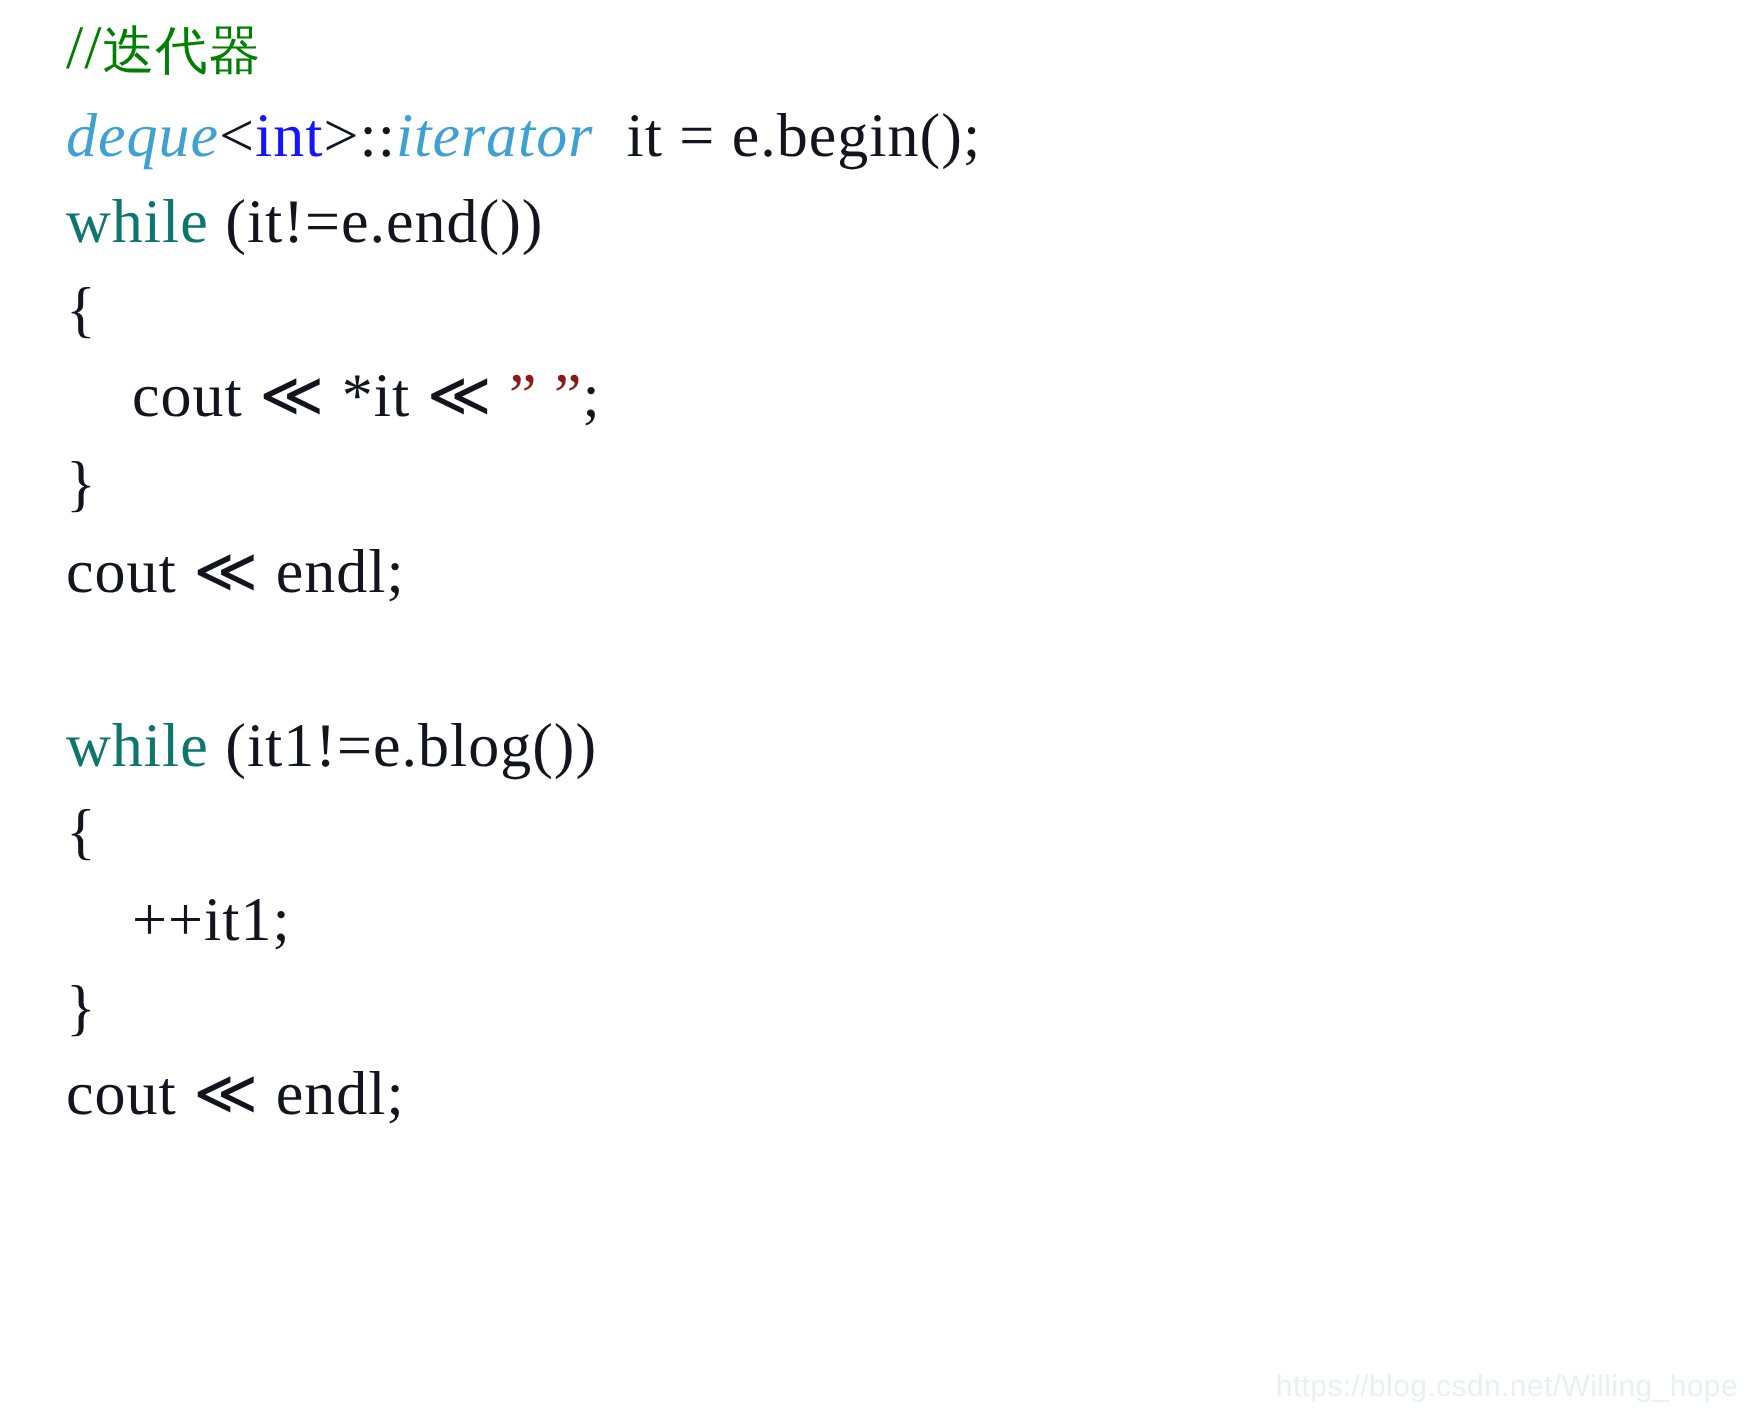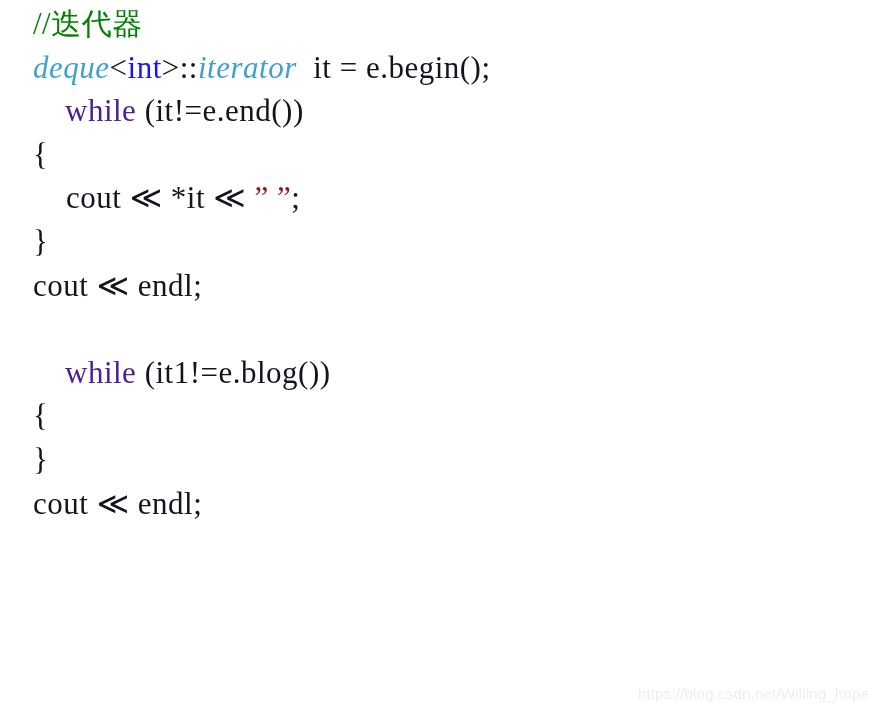--- a/index.html
+++ b/index.html
@@ -40,27 +40,27 @@
   }
 
   .code-line.blank {
     height: 43.6px;
   }
 
   
   .tok-comment  { color: #008000; }
   .tok-type     { color: #3fa0d2; font-style: italic; }
   .tok-keyword2 { color: #1414ff; font-weight: 400; }
-  .tok-keyword  { color: #4c1d95; margin-left: 32px; }
+  .tok-keyword  { color: #0f766e; }
   .tok-string   { color: #8b1a1a; }
   .tok-plain    { color: #14141e; }
 
   .cjk {
     font-family: "DejaVu Sans", "Liberation Sans", sans-serif;
-    font-size: 30px;
+    font-size: 26px;
   }
 
   #watermark {
     position: absolute;
     right: 8px;
     bottom: 8px;
     font-family: "Liberation Sans", "DejaVu Sans", sans-serif;
     font-size: 15px;
     color: #eceff1;
     letter-spacing: 0.2px;
@@ -77,19 +77,20 @@
       <div class="code-line"><span class="tok-comment">//</span><span class="tok-comment cjk">迭代器</span></div>
       <div class="code-line"><span class="tok-type">deque</span><span class="tok-plain">&lt;</span><span class="tok-keyword2">int</span><span class="tok-plain">&gt;</span><span class="tok-plain">::</span><span class="tok-type">iterator</span><span class="tok-plain">  it = e.begin();</span></div>
       <div class="code-line"><span class="tok-keyword">while</span><span class="tok-plain"> (it!=e.end())</span></div>
       <div class="code-line"><span class="tok-plain">{</span></div>
       <div class="code-line"><span>    </span><span class="tok-plain">cout </span><span class="tok-plain">≪</span><span class="tok-plain"> *it </span><span class="tok-plain">≪</span><span class="tok-string"> ” ”</span><span class="tok-plain">;</span></div>
       <div class="code-line"><span class="tok-plain">}</span></div>
       <div class="code-line"><span class="tok-plain">cout </span><span class="tok-plain">≪</span><span class="tok-plain"> endl;</span></div>
       <div class="code-line blank"></div>
       <div class="code-line"><span class="tok-keyword">while</span><span class="tok-plain"> (it1!=e.blog())</span></div>
       <div class="code-line"><span class="tok-plain">{</span></div>
+      <div class="code-line"><span>    </span><span class="tok-plain">++it1;</span></div>
       <div class="code-line"><span class="tok-plain">}</span></div>
       <div class="code-line"><span class="tok-plain">cout </span><span class="tok-plain">≪</span><span class="tok-plain"> endl;</span></div>
     </div>
 
   <div id="watermark">https://blog.csdn.net/Willing_hope</div>
 
 </div>
 
 </body></html>

